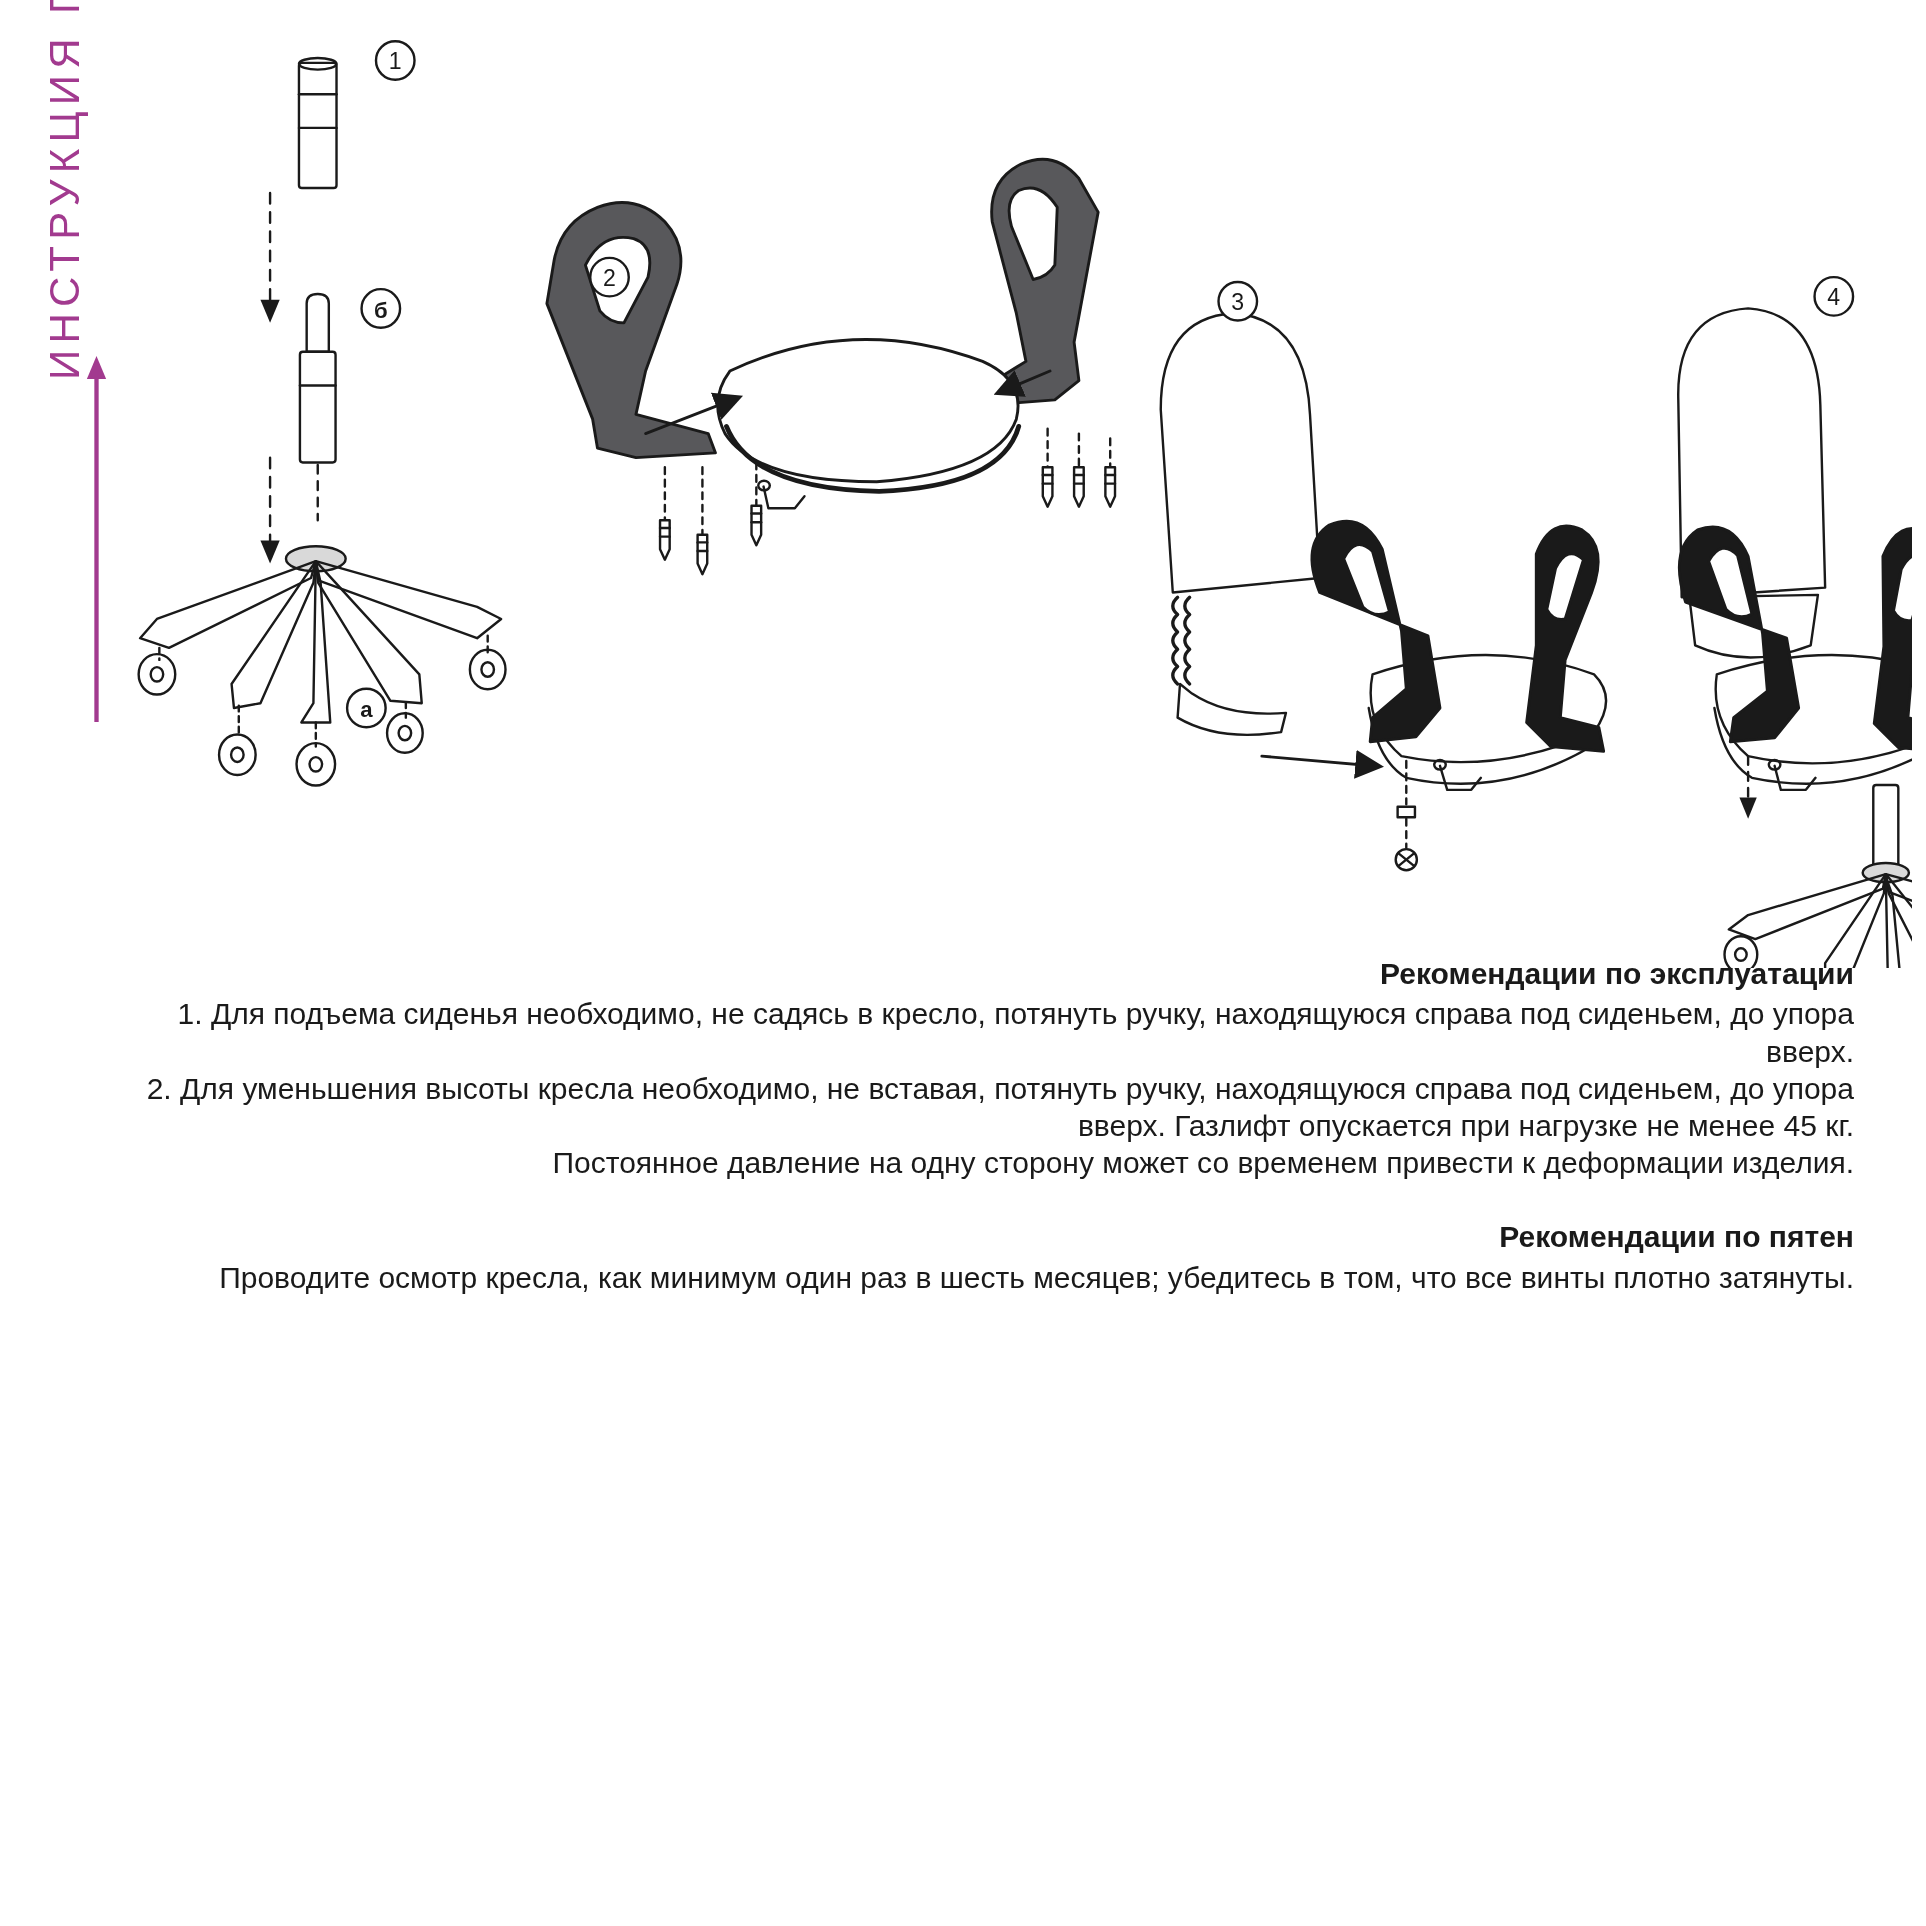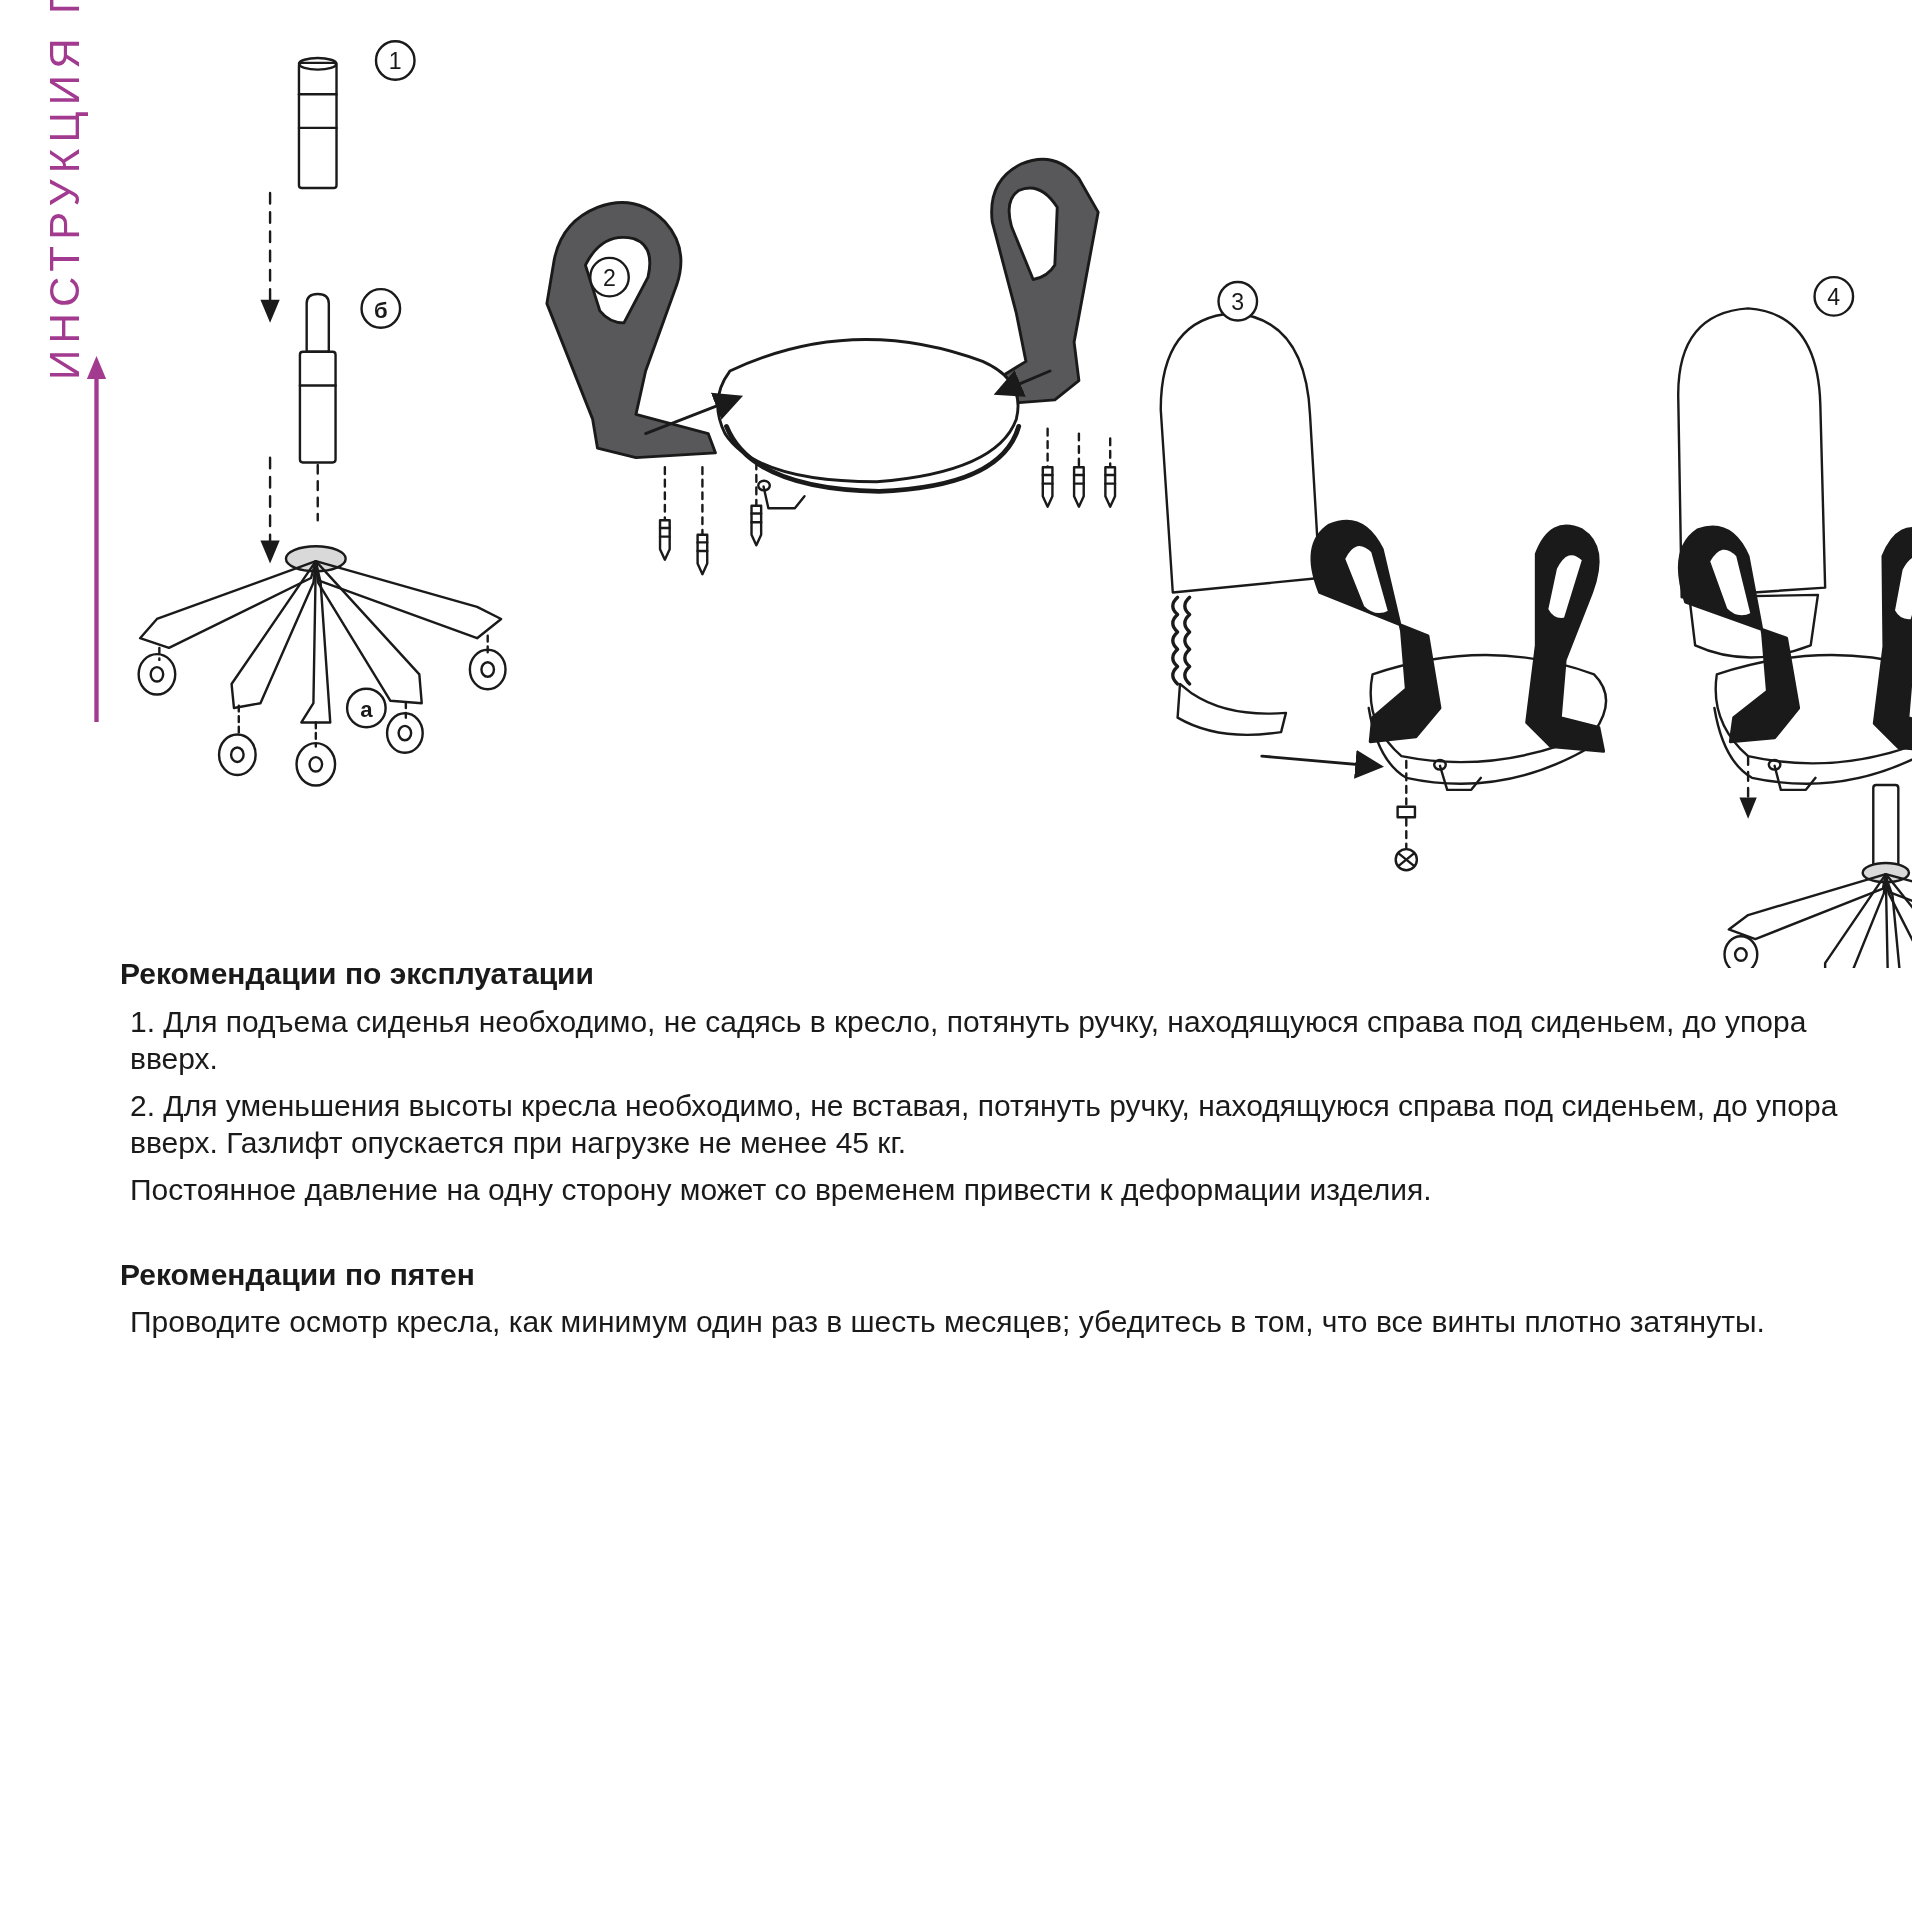--- a/index.html
+++ b/index.html
@@ -54,31 +54,32 @@
     height: 934px;
   }
   .illustrations svg { display: block; }
 
   
   .text-block {
     position: absolute;
     left: 120px;
     top: 956px;
     width: 1734px;
+    text-align: right;
   }
   .heading {
     font-size: 30px;
     font-weight: bold;
     margin: 0 0 2.9px 0;
     line-height: 1.22;
   }
   .para {
     font-size: 30px;
     line-height: 1.24;
-    margin: 10px;
+    margin: 0;
     font-weight: 400;
   }
   .gap-big { height: 38px; }
 </style>
 </head>
 <body>
 
 <div class="side-title">
   <span class="txt">ИНСТРУКЦИЯ ПО СБОРКЕ КРЕСЛА</span>
 </div>

